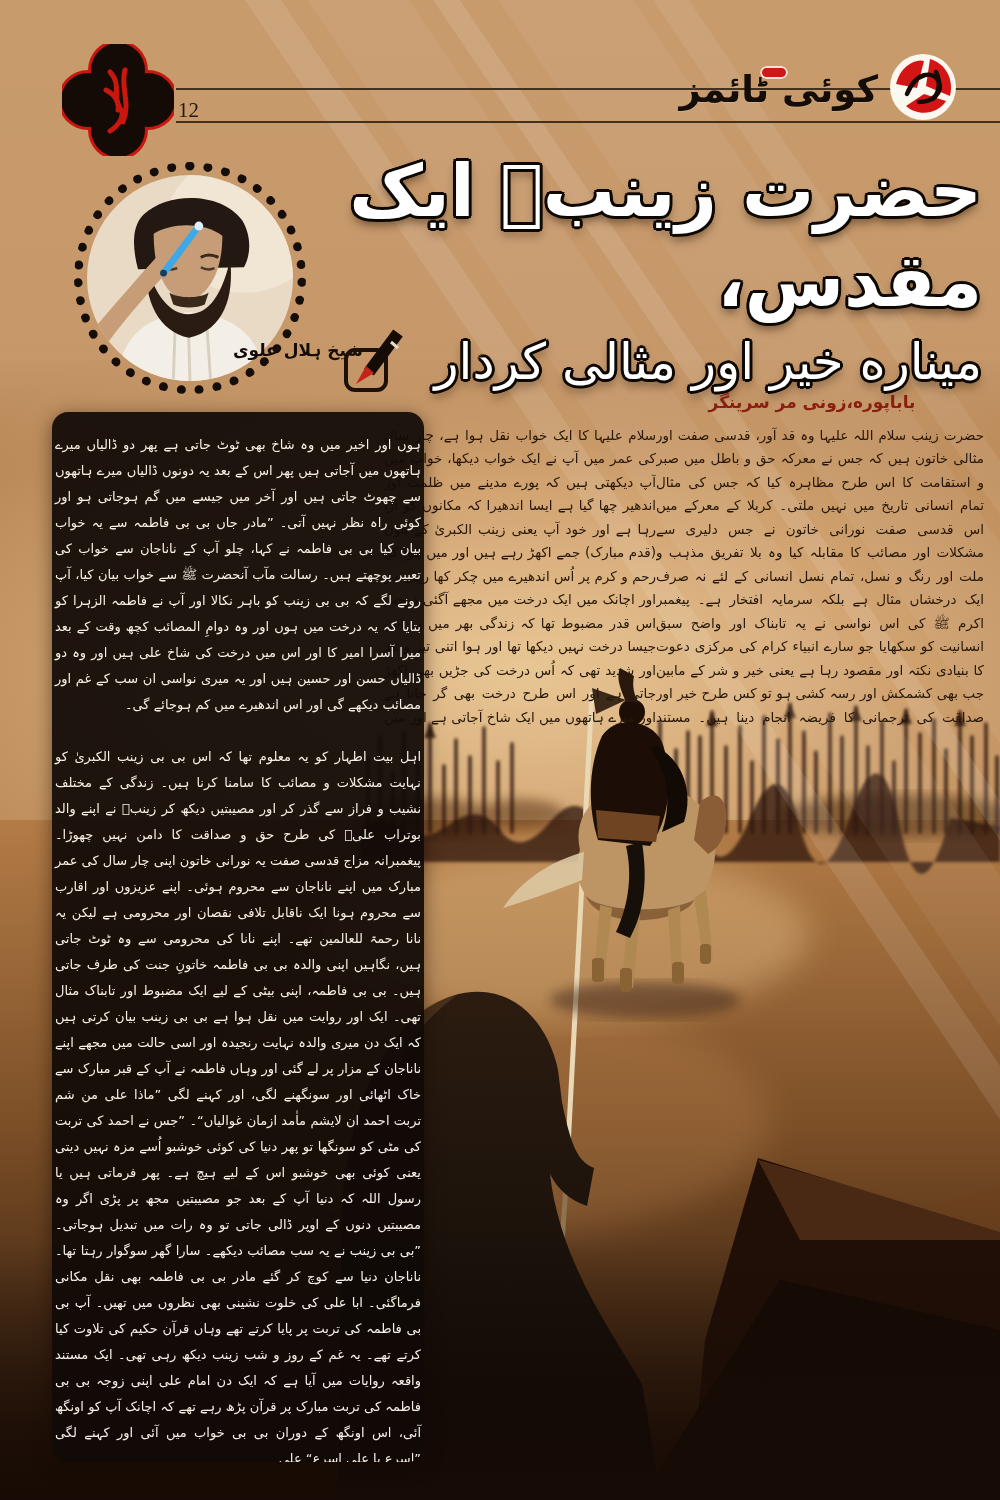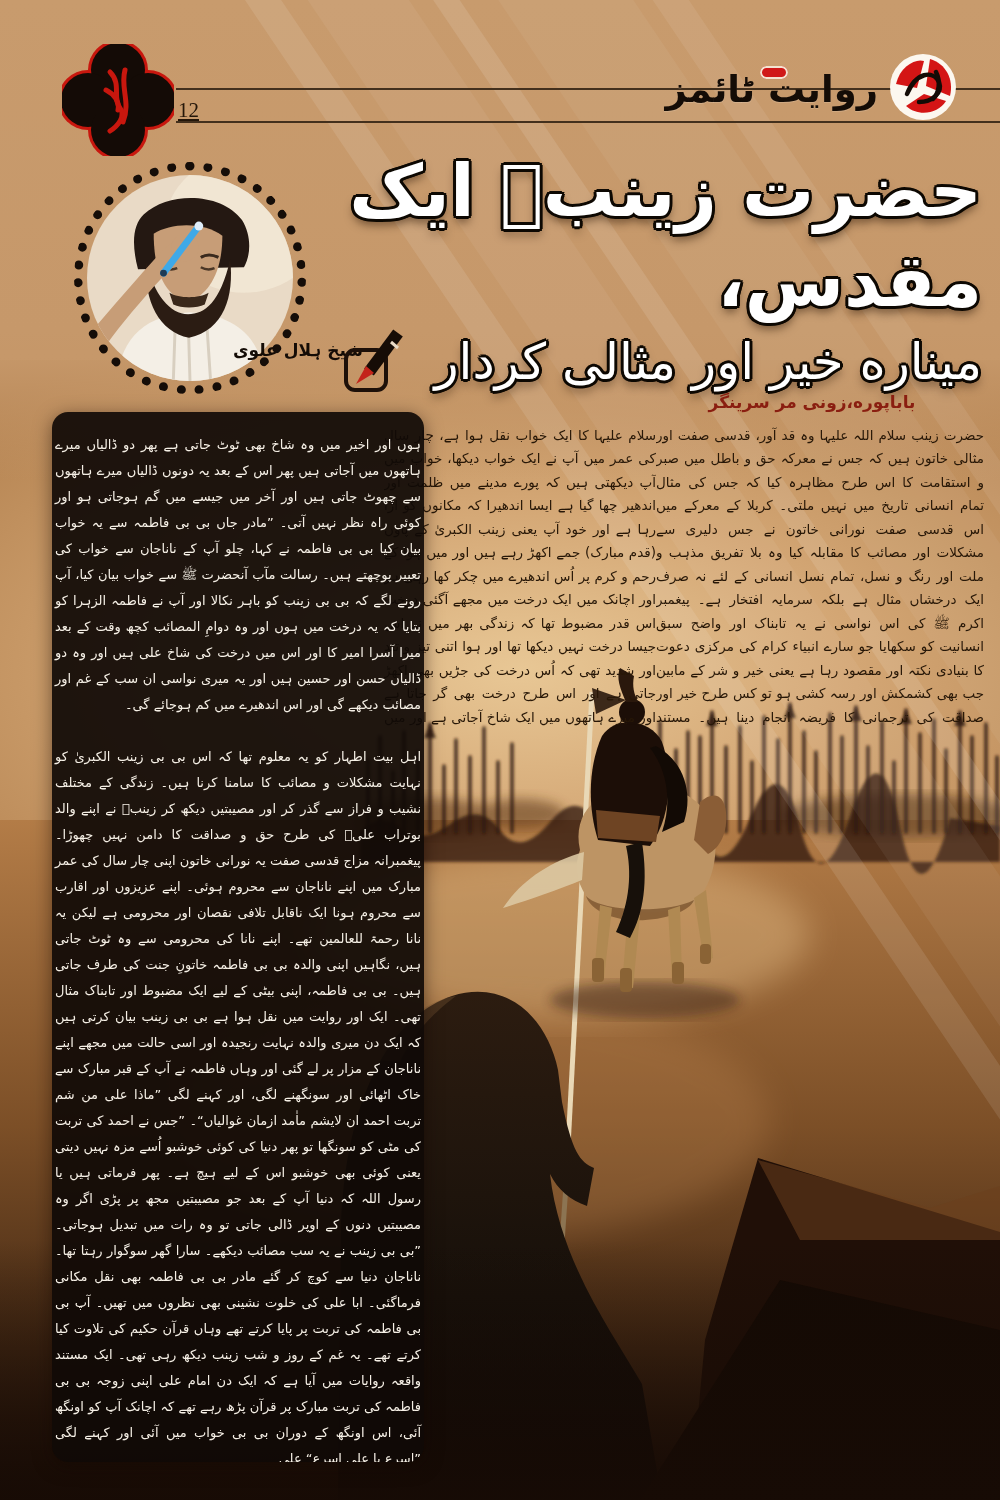--- a/index.html
+++ b/index.html
@@ -3,21 +3,21 @@
 <meta charset="utf-8">
 <style>
   html,body{margin:0;padding:0;background:#8a6a4a;}
   .page{position:relative;width:1000px;height:1500px;overflow:hidden;margin:0 auto;
         background:linear-gradient(180deg,#c89b6d 0%,#c6986a 22%,#c18f5e 38%,#b07a48 55%,#6b4323 78%,#2a1609 100%);
         font-family:"DejaVu Sans",sans-serif;}
   .art{position:absolute;inset:0;pointer-events:none;}
   
   .emblem{position:absolute;left:62px;top:44px;width:112px;height:112px;}
   .pagenum{position:absolute;left:178px;top:98px;font-family:"Liberation Serif",serif;
-           font-size:21px;color:#241609;direction:ltr;text-decoration:underline;}
+           font-size:21px;color:#241609;direction:ltr;}
   .rule{position:absolute;height:2px;background:#43301d;}
   .rule.r1{left:176px;right:0;top:88px;}
   .rule.r2{left:176px;right:0;top:121px;}
   .masthead{position:absolute;top:52px;right:42px;display:flex;align-items:center;gap:10px;direction:ltr;}
   .masthead .title{font-size:37px;font-weight:700;color:#140c06;direction:rtl;
                    text-shadow:0 1px 0 rgba(255,255,255,.15);letter-spacing:-1px;}
   .minibadge{position:absolute;top:66px;right:212px;width:28px;height:13px;background:#d01818;
              border-radius:7px;box-shadow:inset 0 0 0 2px #f3e3d0;}
   
   .portrait{position:absolute;left:74px;top:162px;width:232px;height:232px;border-radius:50%;
@@ -222,21 +222,21 @@
       <g stroke="#c8170e" stroke-width="5" fill="none" stroke-linecap="round">
         <path d="M48,28 C60,40 50,54 58,64 C64,72 56,82 48,87"></path>
         <path d="M63,26 C58,44 69,58 61,78"></path>
         <path d="M44,46 C52,50 58,58 56,66"></path>
       </g>
     </svg>
   </span>
   <div class="pagenum">12</div>
 
   <div class="masthead">
-    <span class="title">روایت ٹائمز</span>
+    <span class="title">کوئی ٹائمز</span>
     <span>
       <svg viewBox="0 0 70 70" width="70" height="70">
         <circle cx="35" cy="35" r="33" fill="#fcf7ef"></circle>
         <path d="M8,32 C12,14 28,6 36,9 L29,36 Z" fill="#d41515"></path>
         <path d="M42,7 C58,12 66,27 62,44 L38,34 Z" fill="#d41515"></path>
         <path d="M18,54 C30,65 50,62 58,49 L36,42 Z" fill="#d41515"></path>
         <g stroke="#140b06" stroke-width="4.5" fill="none" stroke-linecap="round">
           <path d="M19,42 C28,20 45,18 51,30 C55,41 44,50 31,50"></path>
           <path d="M48,20 C53,30 51,41 45,47"></path>
         </g>

